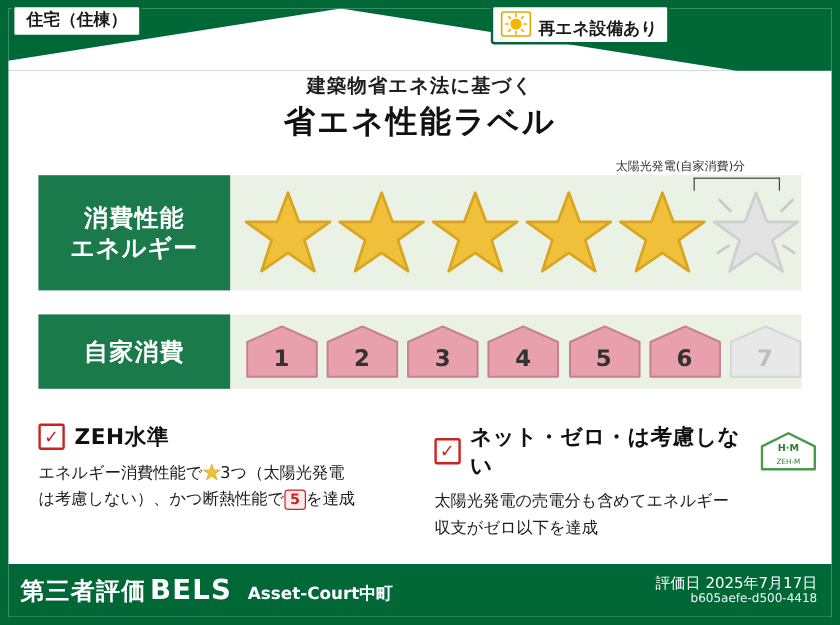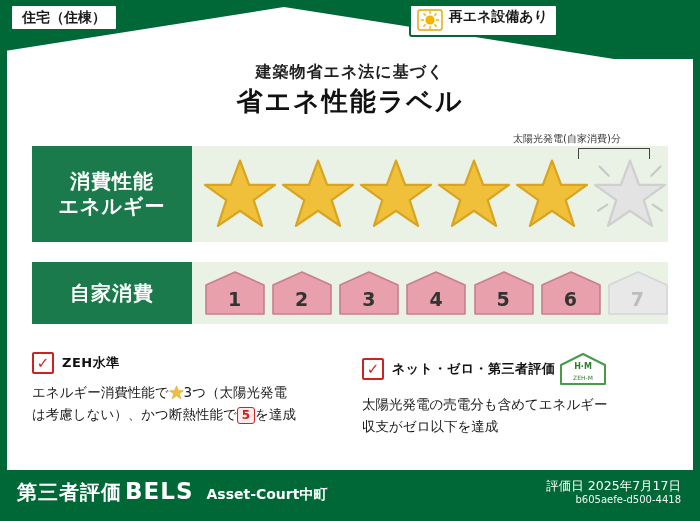--- a/index.html
+++ b/index.html
@@ -40,21 +40,21 @@
     font-size:14px;color:#1a1a1a;font-weight:bold;
     letter-spacing:0px;
     line-height:1;
     z-index:5;
   }
   
   .tag-renew{
     position:absolute;right:10px;top:4px;
     background:#ffffff;border:2px solid #006837;border-radius:3px;
     padding:3px 8px 4px 6px;
-    display:flex;align-items:flex-start;gap:6px;
+    display:flex;align-items:flex-end;gap:6px;
     z-index:5;
   }
   .tag-renew .sun{width:26px;height:22px;display:block;}
   .tag-renew .txt{font-size:14px;font-weight:bold;color:#1a1a1a;line-height:1;}
 
   
   .title-sub{
     position:absolute;left:0;top:62px;width:700px;text-align:center;
     font-size:16px;font-weight:bold;color:#1f1f1f;letter-spacing:1px;
   }
@@ -113,21 +113,21 @@
 
   
   .check-row{position:absolute;}
   .chk{
     display:inline-flex;align-items:center;justify-content:center;
     width:18px;height:18px;border:2px solid #c22;border-radius:2px;
     color:#c22;font-size:15px;font-weight:bold;line-height:1;
     vertical-align:middle;
   }
   .chk-title{
-    font-size:13px;font-weight:bold;color:#111;margin-left:8px;letter-spacing:0.5px;
+    font-size:18px;font-weight:bold;color:#111;margin-left:8px;letter-spacing:0.5px;
     vertical-align:middle;
   }
   .chk-head{display:flex;align-items:center;}
   .chk-desc{
     margin-top:8px;font-size:13.5px;color:#1a1a1a;line-height:1.6;
   }
   .mini-star{display:inline-block;vertical-align:-3px;width:15px;height:15px;}
   .mini-badge{
     display:inline-block;border:1.5px solid #c22;border-radius:3px;
     background:#fdeaea;color:#c22;font-size:12px;font-weight:bold;
@@ -296,21 +296,21 @@
       <span>エネルギー消費性能で</span><span class="mini-star"><svg viewBox="0 0 100 96" width="15" height="15">
             <polygon points="50,4 62,36 96,36 68,56 79,90 50,70 21,90 32,56 4,36 38,36" fill="#f0c03a" stroke="#d9a520" stroke-width="4" stroke-linejoin="round"></polygon>
           </svg></span><span>3つ（太陽光発電</span><br>
       <span>は考慮しない）、かつ断熱性能で</span><span class="mini-badge">5</span><span>を達成</span>
     </div>
   </div>
 
   <div class="check-row" style="left:362px;top:352px;width:320px;">
     <div class="chk-head">
       <span class="chk">✓</span>
-      <span class="chk-title">ネット・ゼロ・第三者評価</span>
+      <span class="chk-title">ネット・ゼロ・は考慮しない</span>
       <span class="zeh-mark">
         <svg viewBox="0 0 50 34" width="50" height="34">
           <polygon points="25,2 47,13 47,32 3,32 3,13" fill="#ffffff" stroke="#4a9a4a" stroke-width="2" stroke-linejoin="round"></polygon>
           <text x="25" y="17" font-size="8" font-family="DejaVu Sans, sans-serif" font-weight="bold" fill="#2e7d32" text-anchor="middle">H·M</text>
           <text x="25" y="28" font-size="6" font-family="DejaVu Sans, sans-serif" fill="#2e7d32" text-anchor="middle">ZEH-M</text>
         </svg>
       </span>
     </div>
     <div class="chk-desc">
       <span>太陽光発電の売電分も含めてエネルギー</span><br>

